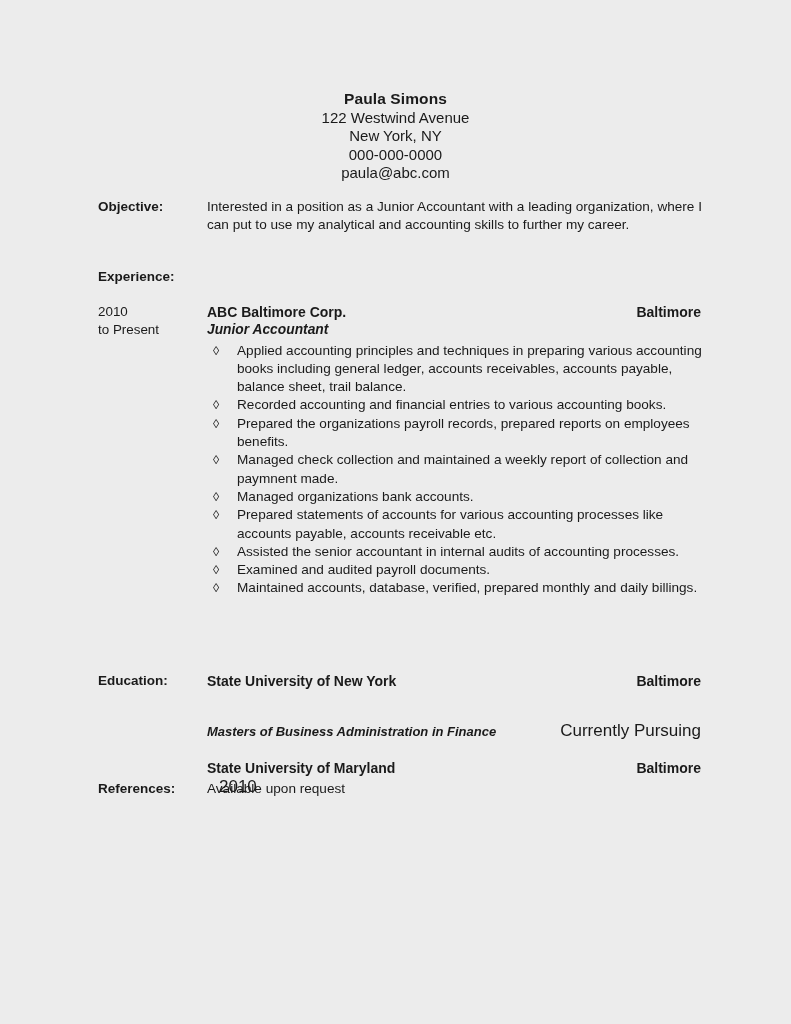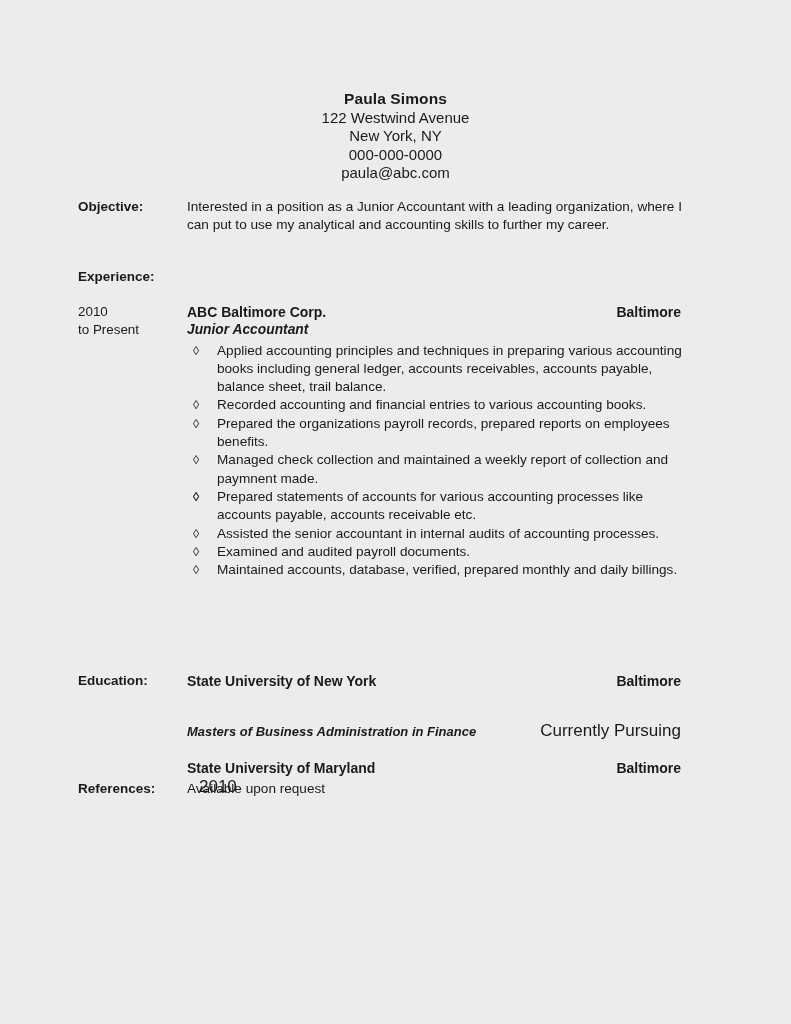--- a/index.html
+++ b/index.html
@@ -39,21 +39,21 @@
     letter-spacing: 0.1px;
   }
   .header .line {
     font-size: 15px;
     font-weight: normal;
   }
 
   
   .section {
     position: absolute;
-    left: 78px;
+    left: 98px;
     width: 603px; 
   }
   .row {
     display: flex;
     align-items: flex-start;
   }
   .label-col {
     width: 109px;          
     flex: 0 0 109px;
     font-size: 13.5px;
@@ -217,21 +217,21 @@
         <div class="job-head">
           <div class="job-company">ABC Baltimore Corp.</div>
           <div class="job-location">Baltimore</div>
         </div>
         <div class="job-title">Junior Accountant</div>
         <ul class="bullets" id="experience-bullets">
             <li><span class="diamond">◊</span><span>Applied accounting principles and techniques in preparing various accounting books including general ledger, accounts receivables, accounts payable, balance sheet, trail balance.</span></li>
             <li><span class="diamond">◊</span><span>Recorded accounting and financial entries to various accounting books.</span></li>
             <li><span class="diamond">◊</span><span>Prepared the organizations payroll records, prepared reports on employees benefits.</span></li>
             <li><span class="diamond">◊</span><span>Managed check collection and maintained a weekly report of collection and paymnent made.</span></li>
-            <li><span class="diamond">◊</span></li>
+            <li><span class="diamond">◊</span><span>Managed organizations bank accounts.</span></li>
             <li><span class="diamond">◊</span><span>Prepared statements of accounts for various accounting processes like accounts payable, accounts receivable etc.</span></li>
             <li><span class="diamond">◊</span><span>Assisted the senior accountant in internal audits of accounting processes.</span></li>
             <li><span class="diamond">◊</span><span>Examined and audited payroll documents.</span></li>
             <li><span class="diamond">◊</span><span>Maintained accounts, database, verified, prepared monthly and daily billings.</span></li>
           </ul>
       </div>
     </div>
   </div>
 
   <div class="section" id="education-section">

